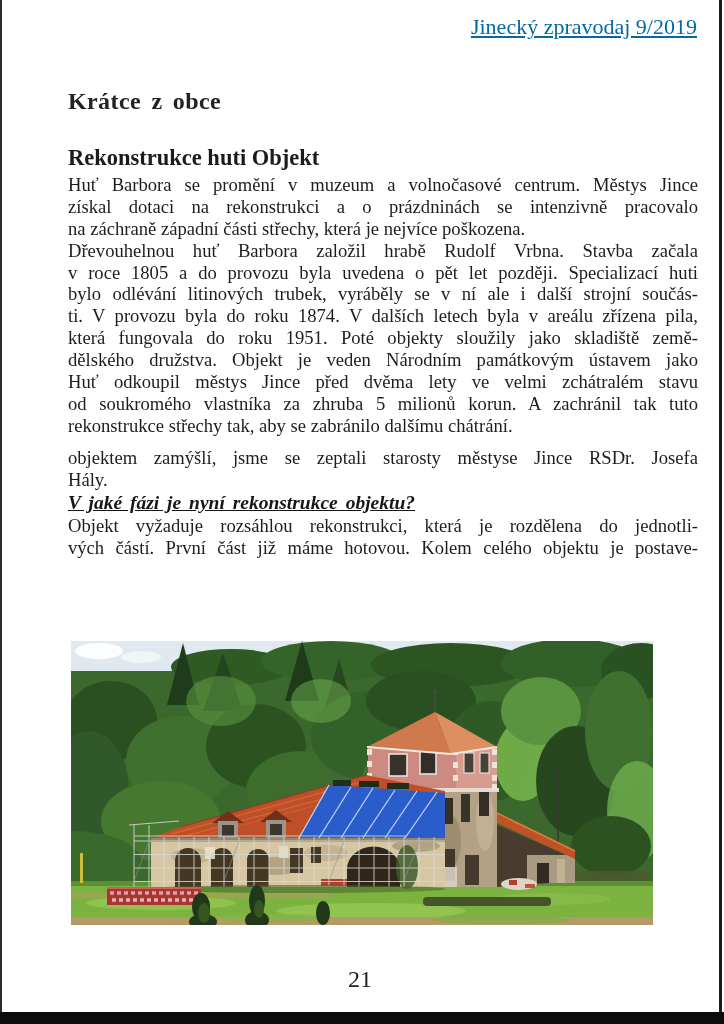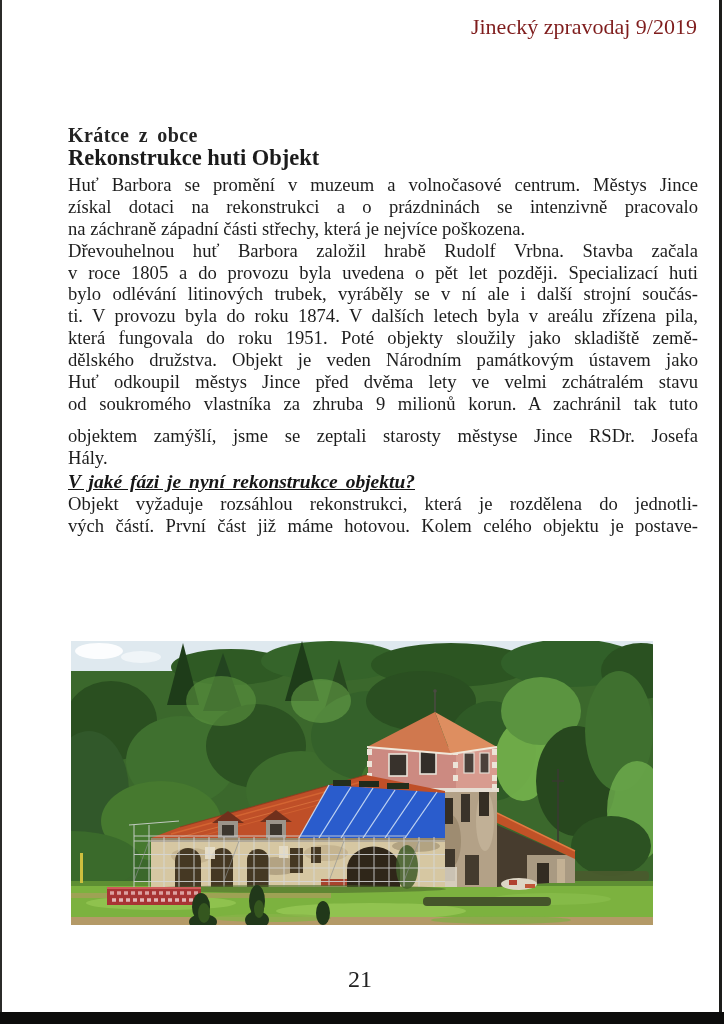--- a/index.html
+++ b/index.html
@@ -6,24 +6,24 @@
   body{
     width:724px;height:1024px;position:relative;overflow:hidden;
     background:#ffffff;
     font-family:"Liberation Serif","DejaVu Serif",serif;
     color:#1f1f1f;
   }
   .scan-edge-left{position:absolute;left:0;top:0;width:2px;height:1024px;background:#2b2b29;}
   .scan-edge-right{position:absolute;left:719px;top:0;width:3px;height:1024px;background:#1c1c1a;}
   .scan-edge-bottom{position:absolute;left:0;top:1012px;width:724px;height:12px;background:#0c0c0b;}
 
-  .masthead{position:absolute;top:14px;right:27px;font-size:22px;color:#7f1d1d;}
-
-  .section-title{position:absolute;left:68px;top:88px;font-size:20px;font-weight:bold;
-    letter-spacing:.4px;word-spacing:4px;color:#232323;margin-top:36px;}
+  .masthead{position:absolute;top:14px;right:27px;font-size:22px;color:#0369a1;text-decoration:underline;}
+
+  .section-title{position:absolute;left:68px;top:88px;font-size:24px;font-weight:bold;
+    letter-spacing:.4px;word-spacing:4px;color:#232323;}
   .article-title{position:absolute;left:68px;top:145px;font-size:22.5px;font-weight:bold;color:#1b1b1b;}
 
   .bodytext{position:absolute;left:68px;top:174px;width:630px;font-size:18.6px;color:#1d1d1d;}
   .line{height:21.9px;line-height:21.9px;text-align:justify;text-align-last:justify;}
   .line.last{text-align-last:left;}
   .para-gap{margin-top:10px;}
   .question{margin-top:2px;height:22.4px;line-height:22.4px;font-weight:bold;font-style:italic;
     font-size:19.5px;word-spacing:3px;color:#161616;text-decoration:underline;}
 
   figure.photo{position:absolute;left:71px;top:641px;width:582px;height:284px;margin:0;}
@@ -54,21 +54,22 @@
     <div>
       <div class="line">Dřevouhelnou huť Barbora založil hrabě Rudolf Vrbna. Stavba začala</div>
       <div class="line">v roce 1805 a do provozu byla uvedena o pět let později. Specializací huti</div>
       <div class="line">bylo odlévání litinových trubek, vyráběly se v ní ale i další strojní součás-</div>
       <div class="line">ti. V provozu byla do roku 1874. V dalších letech byla v areálu zřízena pila,</div>
       <div class="line">která fungovala do roku 1951. Poté objekty sloužily jako skladiště země-</div>
       <div class="line">dělského družstva. Objekt je veden Národním památkovým ústavem jako</div>
     </div>
     <div>
       <div class="line">Huť odkoupil městys Jince před dvěma lety ve velmi zchátralém stavu</div>
-      <div class="line">od soukromého vlastníka za zhruba 9 milionů korun. A zachránil tak tuto</div>
+      <div class="line">od soukromého vlastníka za zhruba 5 milionů korun. A zachránil tak tuto</div>
+      <div class="line last">rekonstrukce střechy tak, aby se zabránilo dalšímu chátrání.</div>
     </div>
     <div class="para-gap">
       <div class="line">objektem zamýšlí, jsme se zeptali starosty městyse Jince RSDr. Josefa</div>
       <div class="line last">Hály.</div>
     </div>
     <div class="question">V jaké fázi je nyní rekonstrukce objektu?</div>
     <div>
       <div class="line">Objekt vyžaduje rozsáhlou rekonstrukci, která je rozdělena do jednotli-</div>
       <div class="line">vých částí. První část již máme hotovou. Kolem celého objektu je postave-</div>
     </div>

